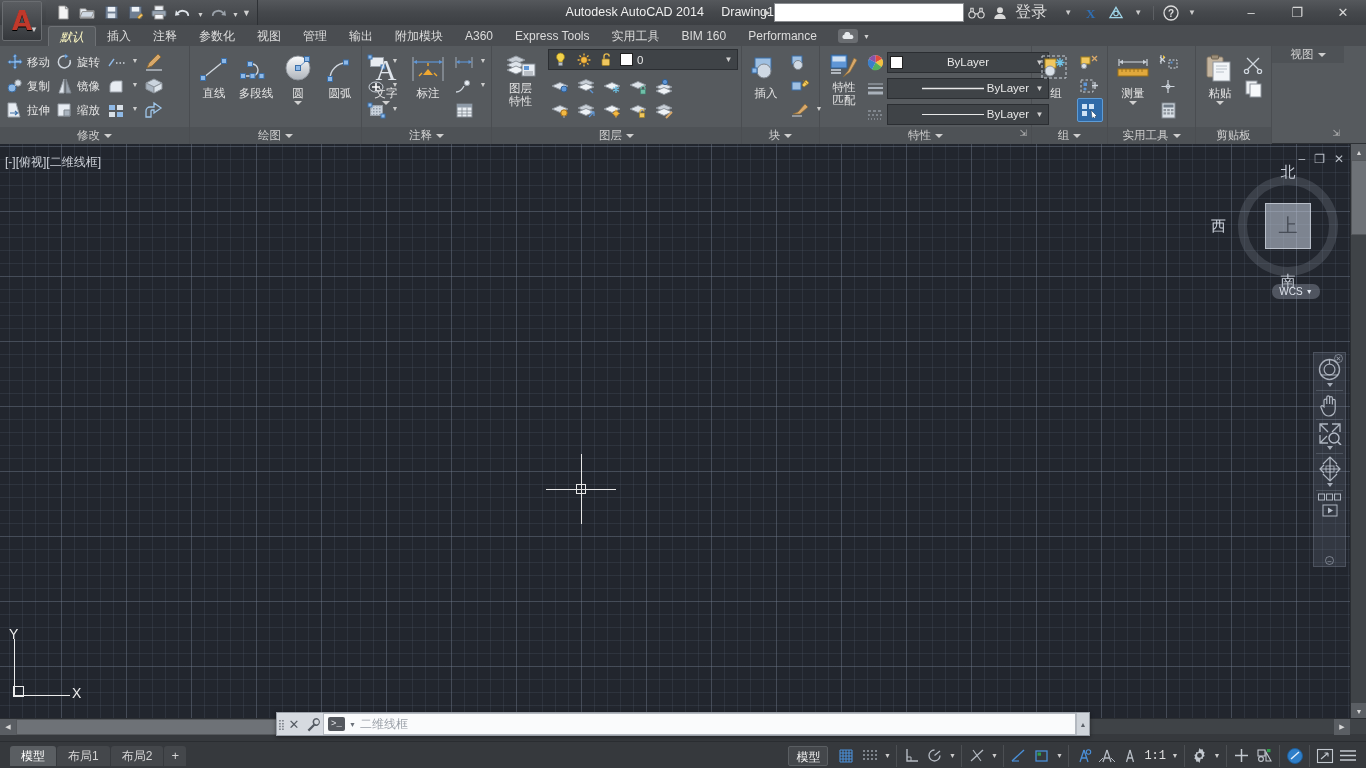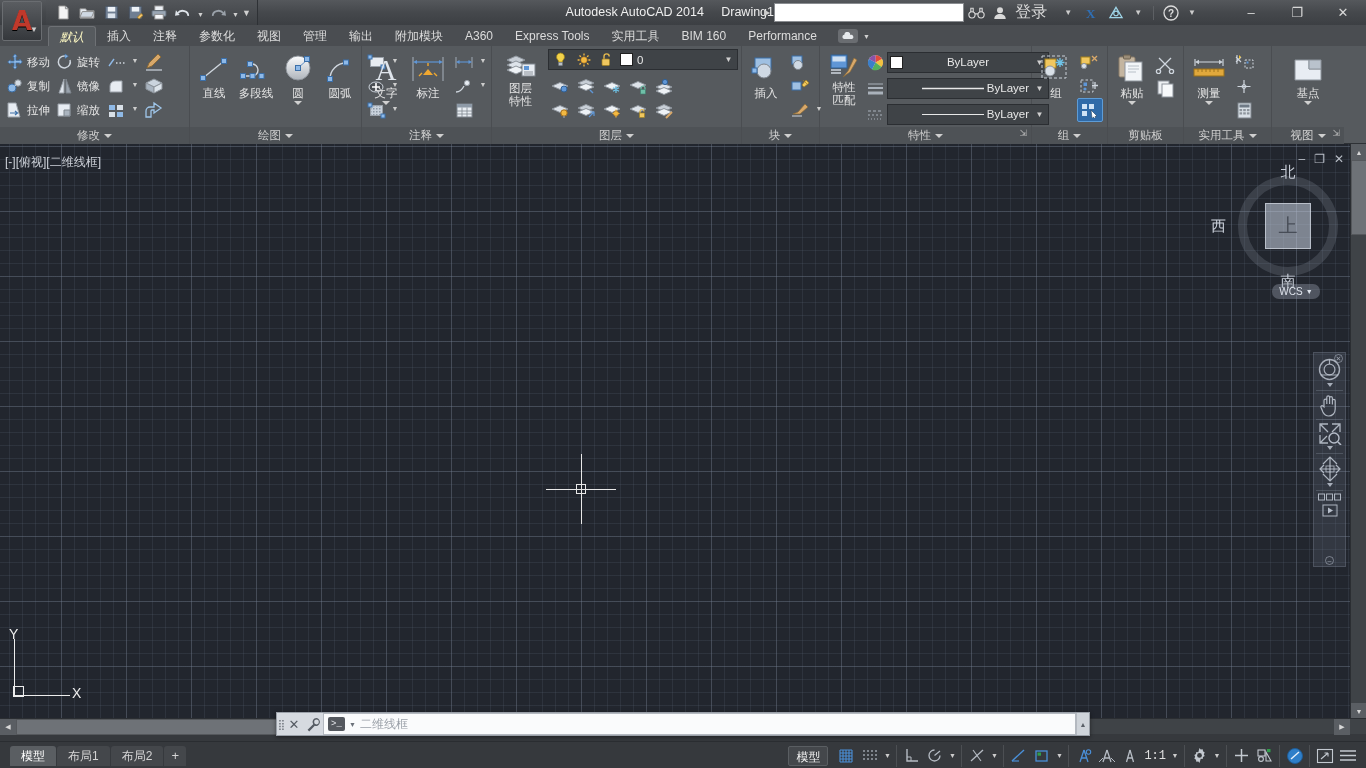--- a/index.html
+++ b/index.html
@@ -901,55 +901,20 @@
               </svg>
           </div>
         </div>
       </div>
       <div class="panel-title">
         <span>组</span>
         <span class="ptri"></span>
       </div>
     </div>
 
-    <div class="panel" style="width:76px;">
-      <div class="panel-body" style="flex-direction:row;">
-        <div class="bigbtn" style="width:42px;">
-          <div class="bi">
-            <svg width="32" height="30" viewBox="0 0 32 30">
-                <rect x="3" y="3" width="16" height="20" rx="1.5" fill="#c4b5a0" stroke="#8a7c68"></rect>
-                <rect x="7.5" y="1" width="7" height="4" rx="1" fill="#9b8d78" stroke="#6d6251"></rect>
-                <rect x="9" y="8" width="17" height="19" fill="#f2f5f8" stroke="#8d949c"></rect>
-                <path d="M12 12h11M12 15h11M12 18h8" stroke="#b8c0c8"></path>
-              </svg>
-          </div>
-          <div class="bl">粘贴</div>
-          <div class="bt"></div>
-        </div>
-        <div class="col" style="padding-top:3px;">
-          <div class="iconbtn">
-            <svg width="22" height="18" viewBox="0 0 22 18">
-                <path d="M4 2l12 12M16 2L4 14" stroke="#cfd6de" stroke-width="1.3" fill="none"></path>
-                <circle cx="3.5" cy="15.5" r="2.1" fill="none" stroke="#cfd6de" stroke-width="1.3"></circle>
-                <circle cx="16.5" cy="15.5" r="2.1" fill="none" stroke="#cfd6de" stroke-width="1.3"></circle>
-              </svg>
-          </div>
-          <div class="iconbtn">
-            <svg width="22" height="18" viewBox="0 0 22 18">
-                <rect x="3" y="1" width="11" height="13" fill="#eceff2" stroke="#8d949c"></rect>
-                <rect x="7" y="4" width="11" height="13" fill="#f7f9fb" stroke="#8d949c"></rect>
-              </svg>
-          </div>
-        </div>
-      </div>
-      <div class="panel-title">
-        <span>剪贴板</span>
-      </div>
-    </div>
-
     <div class="panel" style="width:88px;">
       <div class="panel-body" style="flex-direction:row;">
         <div class="bigbtn" style="width:44px;">
           <div class="bi">
             <svg width="34" height="30" viewBox="0 0 34 30">
                 <path d="M3 5v7M31 5v7" stroke="#c9d0d8" stroke-width="1.2"></path>
                 <path d="M5 8h24" stroke="#c9d0d8" stroke-width="1.1"></path>
                 <path d="M3 8l4-2.2v4.4zM31 8l-4-2.2v4.4z" fill="#c9d0d8"></path>
                 <rect x="2" y="15" width="30" height="7" fill="#e0a83c" stroke="#9a7018"></rect>
                 <g stroke="#9a7018" stroke-width=".9">
@@ -990,33 +955,56 @@
               </svg>
           </div>
         </div>
       </div>
       <div class="panel-title">
         <span>实用工具</span>
         <span class="ptri"></span>
       </div>
     </div>
 
+    <div class="panel" style="width:76px;">
+      <div class="panel-body" style="flex-direction:row;">
+        <div class="bigbtn" style="width:42px;">
+          <div class="bi">
+            <svg width="32" height="30" viewBox="0 0 32 30">
+                <rect x="3" y="3" width="16" height="20" rx="1.5" fill="#c4b5a0" stroke="#8a7c68"></rect>
+                <rect x="7.5" y="1" width="7" height="4" rx="1" fill="#9b8d78" stroke="#6d6251"></rect>
+                <rect x="9" y="8" width="17" height="19" fill="#f2f5f8" stroke="#8d949c"></rect>
+                <path d="M12 12h11M12 15h11M12 18h8" stroke="#b8c0c8"></path>
+              </svg>
+          </div>
+          <div class="bl">粘贴</div>
+          <div class="bt"></div>
+        </div>
+        <div class="col" style="padding-top:3px;">
+          <div class="iconbtn">
+            <svg width="22" height="18" viewBox="0 0 22 18">
+                <path d="M4 2l12 12M16 2L4 14" stroke="#cfd6de" stroke-width="1.3" fill="none"></path>
+                <circle cx="3.5" cy="15.5" r="2.1" fill="none" stroke="#cfd6de" stroke-width="1.3"></circle>
+                <circle cx="16.5" cy="15.5" r="2.1" fill="none" stroke="#cfd6de" stroke-width="1.3"></circle>
+              </svg>
+          </div>
+          <div class="iconbtn">
+            <svg width="22" height="18" viewBox="0 0 22 18">
+                <rect x="3" y="1" width="11" height="13" fill="#eceff2" stroke="#8d949c"></rect>
+                <rect x="7" y="4" width="11" height="13" fill="#f7f9fb" stroke="#8d949c"></rect>
+              </svg>
+          </div>
+        </div>
+      </div>
+      <div class="panel-title">
+        <span>剪贴板</span>
+      </div>
+    </div>
+
     <div class="panel" style="width:72px;border-right:none;">
-      <div class="panel-body" style="justify-content:center;">
-        <div class="bigbtn" style="width:56px;">
-          <div class="bi">
-            <svg width="34" height="30" viewBox="0 0 34 30">
-                <path d="M4 6h14v9h12v11H4z" fill="#e8edf3" stroke="#8d949c"></path>
-                <path d="M18 6h12v9H18z" fill="#b9c2cc" stroke="#8d949c"></path>
-              </svg>
-          </div>
-          <div class="bl">基点</div>
-          <div class="bt"></div>
-        </div>
-      </div>
       <div class="panel-title">
         <span>视图</span>
         <span class="ptri"></span>
         <span class="pexp">⇲</span>
       </div>
     </div>
   </div>
 
   <div class="canvasarea">
     <div class="grid"></div>

